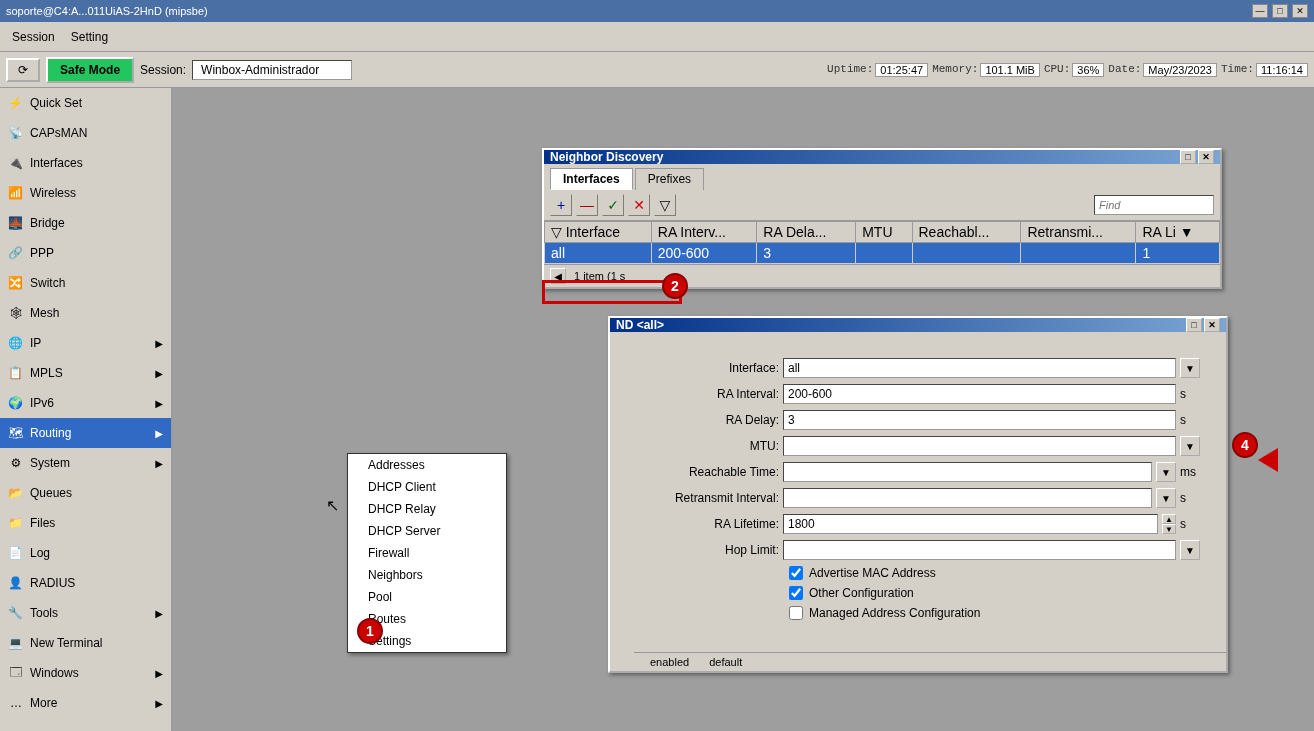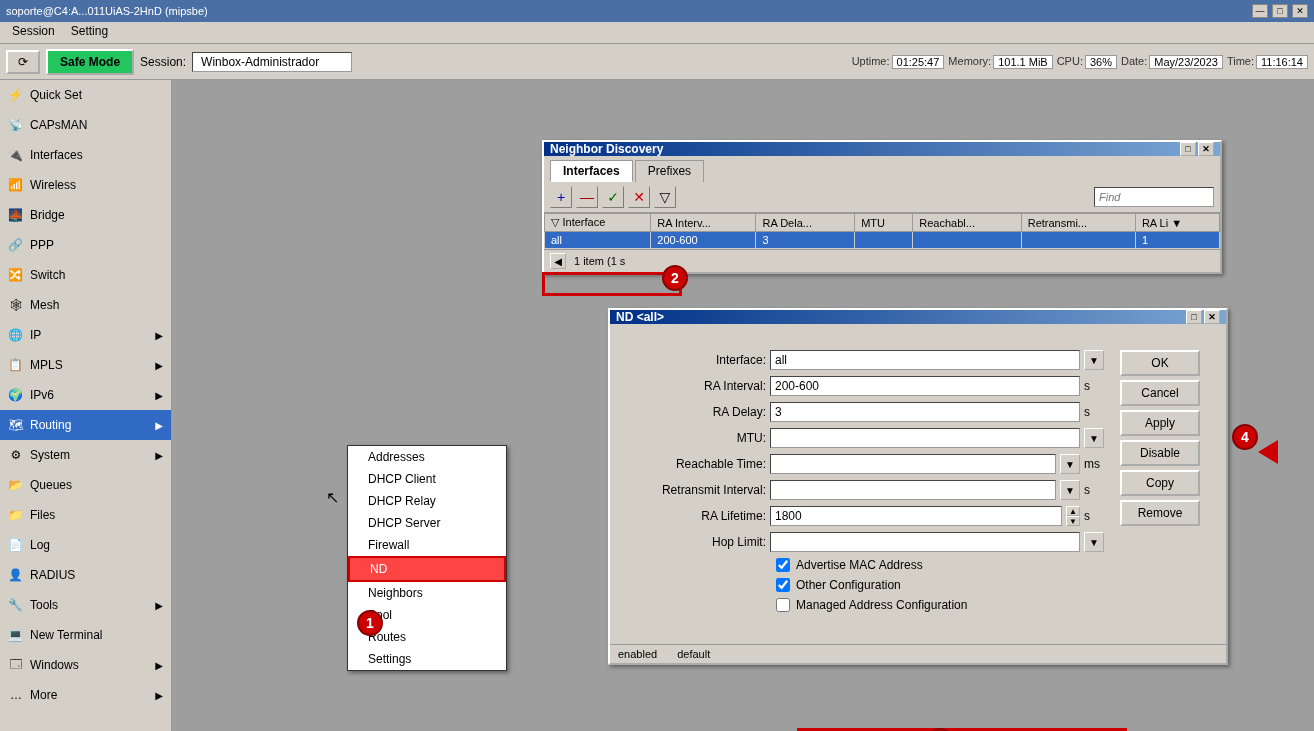--- a/index.html
+++ b/index.html
@@ -31,22 +31,23 @@
       background: #d4d0c8;
       border: 1px solid #888;
       cursor: pointer;
       display: flex; align-items: center; justify-content: center;
       font-size: 9px; color: #000;
     }
 
     
     .menu-bar {
       background: #d4d0c8;
-      height: 22px;
-      display: flex;
+      height: 30px;
+      display: flex;
+      align-items: center;
       padding: 0 4px;
       border-bottom: 1px solid #999;
     }
     .menu-item {
       padding: 2px 8px;
       cursor: pointer;
       font-size: 12px;
     }
 
     
@@ -83,21 +84,21 @@
       padding: 2px 8px;
       font-size: 12px;
       min-width: 160px;
     }
     .status-bar-top {
       margin-left: auto;
       font-size: 11px;
       display: flex; gap: 4px;
     }
     .status-item { display: flex; gap: 2px; }
-    .status-label { color: #333; }
+    .status-label { color: #333; font-family: Liberation Mono, monospace; }
     .status-value {
       background: white;
       border: 1px solid #999;
       padding: 0 4px;
     }
 
     
     .main-layout {
       display: flex;
       height: calc(731px - 80px);
@@ -221,21 +222,21 @@
       padding: 0 4px;
       font-style: italic;
       color: #999;
       font-size: 11px;
     }
 
     
     .win-table {
       width: 100%;
       border-collapse: collapse;
-      font-size: 11px;
+      font-size: 14px;
     }
     .win-table th {
       background: #d4d0c8;
       border: 1px solid #999;
       padding: 2px 6px;
       text-align: left;
       font-weight: normal;
       cursor: pointer;
     }
     .win-table td {
@@ -255,21 +256,22 @@
     
     .nd-dialog {
       top: 228px;
       left: 436px;
       width: 620px;
     }
     .nd-body {
       padding: 26px;
       background: #d4d0c8;
       display: flex;
-      gap: 16px;
+      gap: 8px;
+      margin-left: 13px;
     }
     .nd-form { flex: 1; }
     .nd-buttons {
       display: flex;
       flex-direction: column;
       gap: 4px;
       min-width: 80px;
     }
     .nd-btn {
       padding: 4px 8px;
@@ -326,24 +328,25 @@
       margin-bottom: 6px;
       gap: 6px;
       padding-left: 140px;
     }
     .form-checkbox { width: 14px; height: 14px; cursor: pointer; }
 
     
     .nd-status {
       background: #d4d0c8;
       border-top: 1px solid #999;
-      padding: 3px 8px;
+      padding: 3px 16px;
       font-size: 11px;
       display: flex;
       gap: 20px;
+      margin-left: 24px;
     }
 
     
     .context-menu {
       position: absolute;
       top: 365px;
       left: 175px;
       background: white;
       border: 1px solid #333;
       box-shadow: 2px 2px 4px rgba(0,0,0,0.4);
@@ -667,43 +670,34 @@
             <input type="checkbox" class="form-checkbox" checked="" style="">
             <span>Other Configuration</span>
           </div>
 
           <div class="checkbox-row">
             <input type="checkbox" class="form-checkbox" style="">
             <span>Managed Address Configuration</span>
           </div>
         </div>
 
-        <div class="nd-buttons">
-          <button class="nd-btn">OK</button>
-          <button class="nd-btn">Cancel</button>
-          <button class="nd-btn">Apply</button>
-          <button class="nd-btn">Disable</button>
-          <button class="nd-btn">Copy</button>
-          <button class="nd-btn">Remove</button>
-        </div>
       </div>
 
       <div class="nd-status">
         <span>enabled</span>
         <span>default</span>
       </div>
     </div>
 
     <div class="context-menu">
       <div class="ctx-item">Addresses</div>
       <div class="ctx-item">DHCP Client</div>
       <div class="ctx-item">DHCP Relay</div>
       <div class="ctx-item">DHCP Server</div>
       <div class="ctx-item">Firewall</div>
-      <div class="ctx-item highlight">ND</div>
       <div class="ctx-item">Neighbors</div>
       <div class="ctx-item">Pool</div>
       <div class="ctx-item">Routes</div>
       <div class="ctx-item">Settings</div>
     </div>
 
     <div class="highlight-rect" style="top: 192px; left: 370px; width: 140px; height: 24px;"></div>
 
     <div class="highlight-rect" style="top: 648px; left: 625px; width: 330px; height: 28px;"></div>
 

